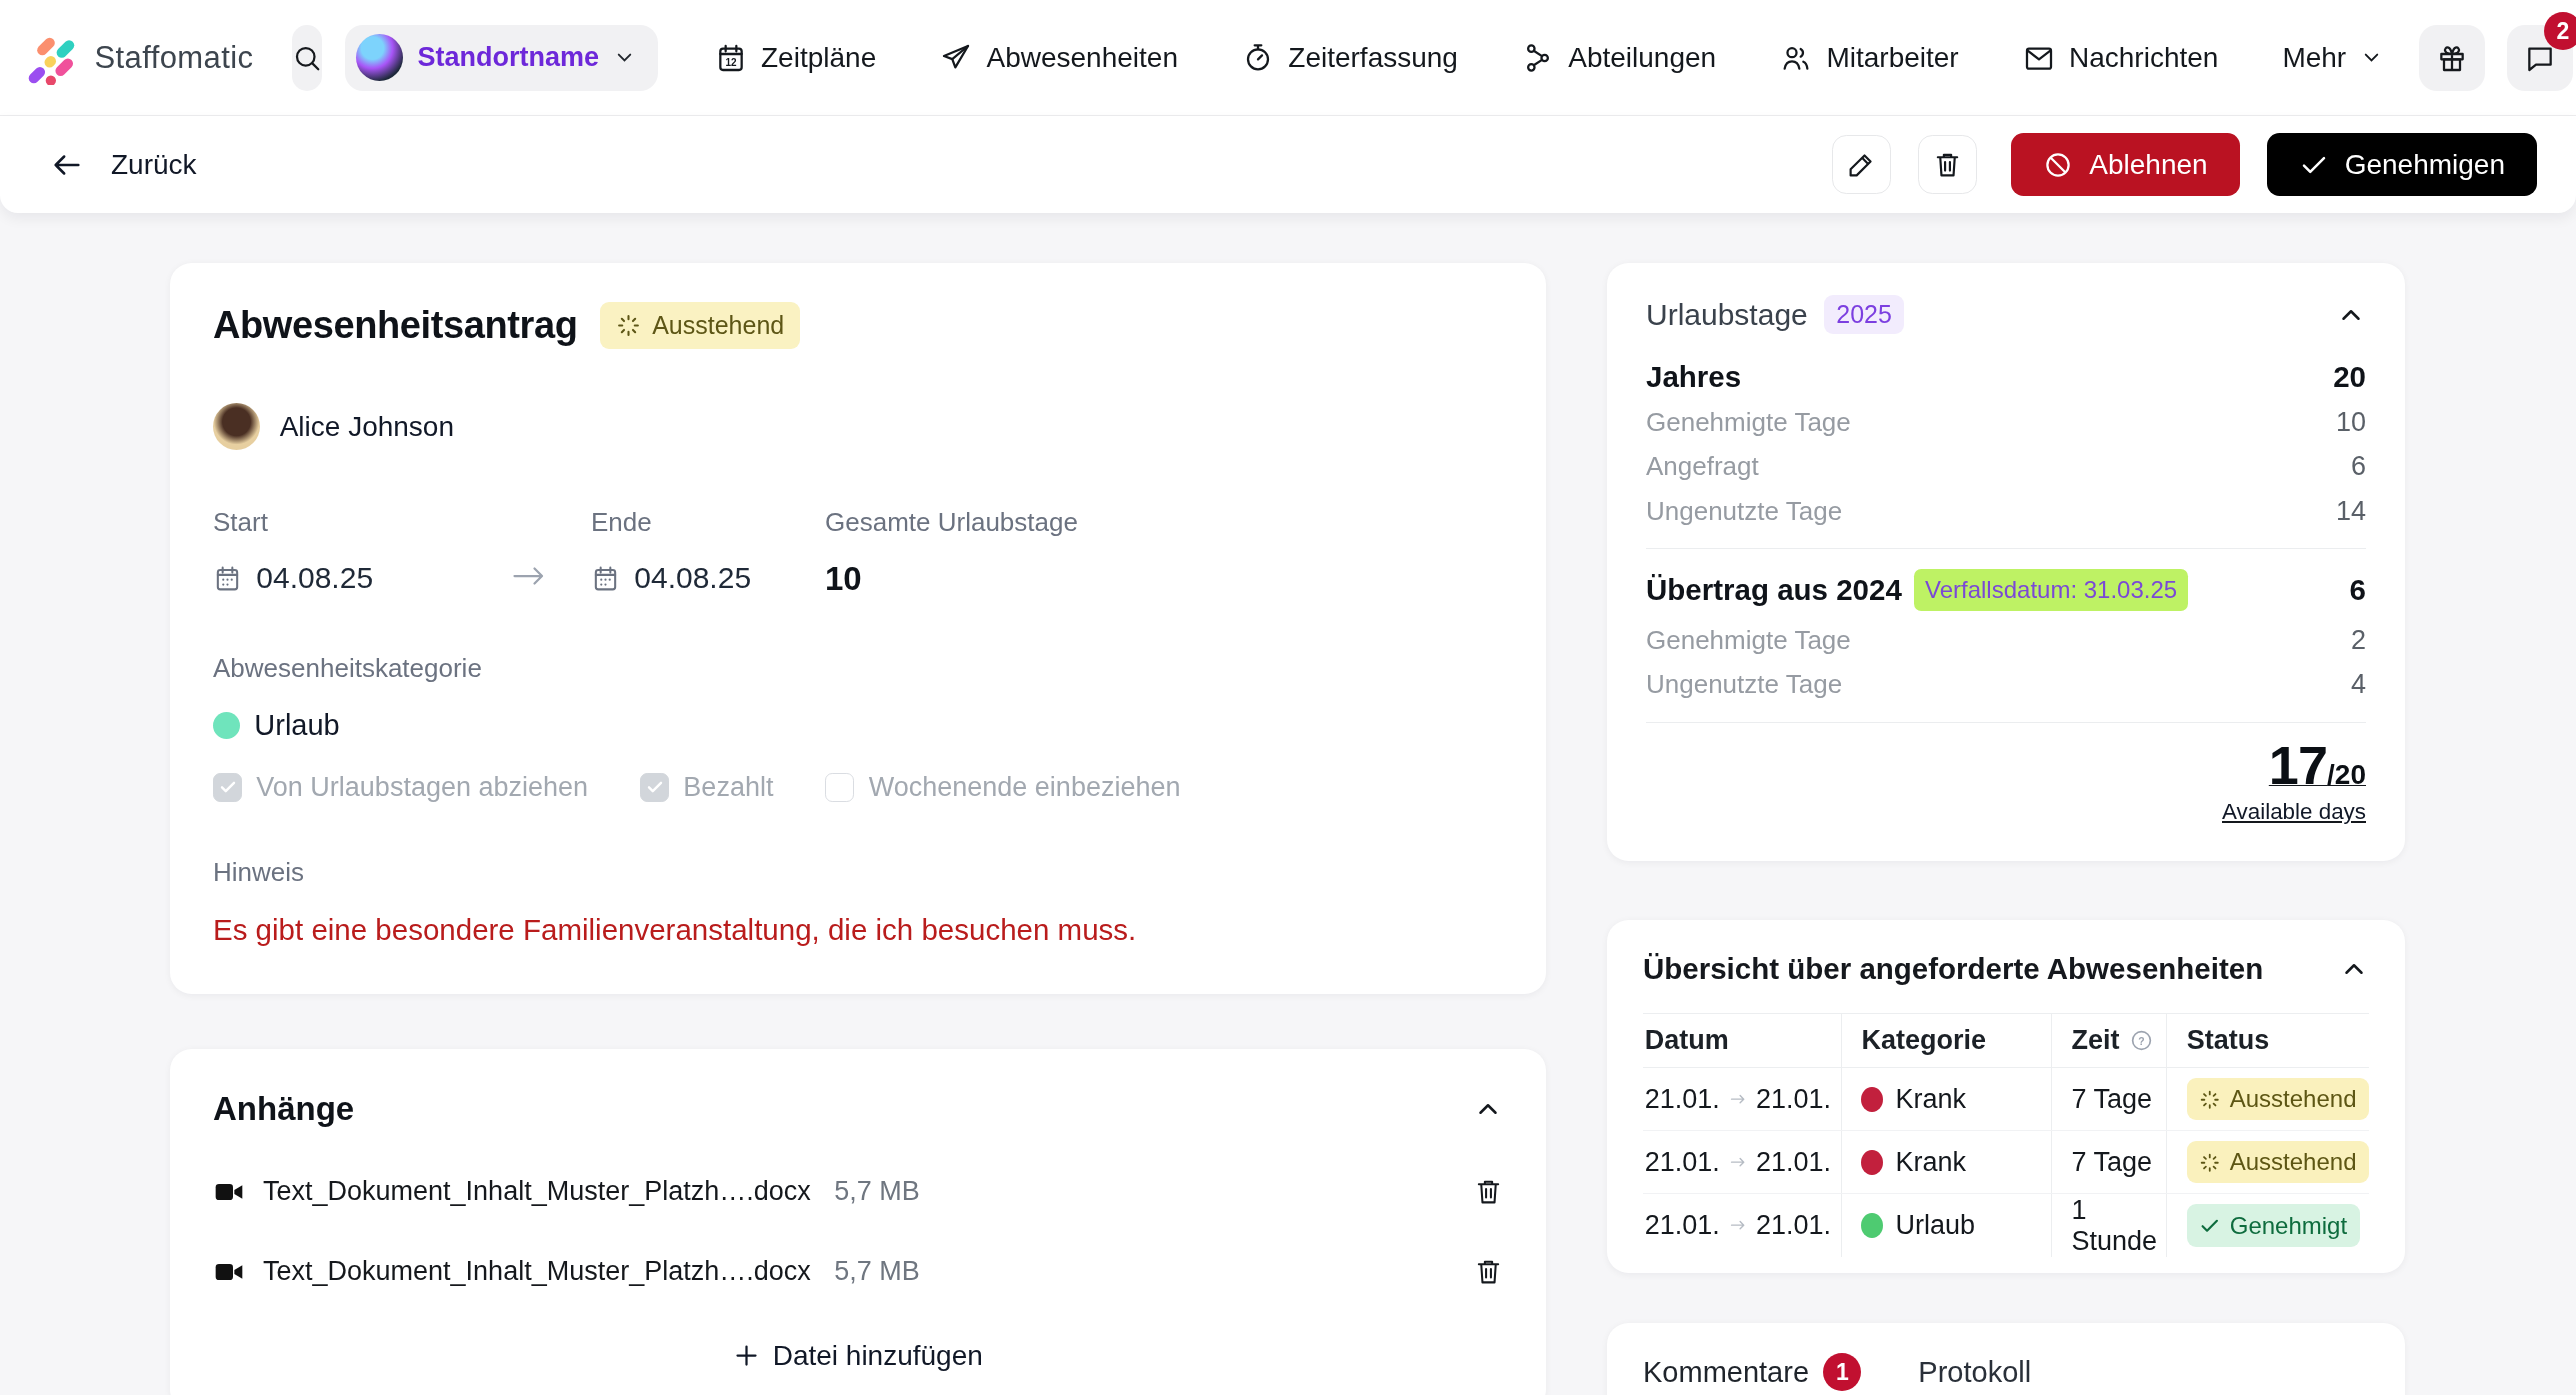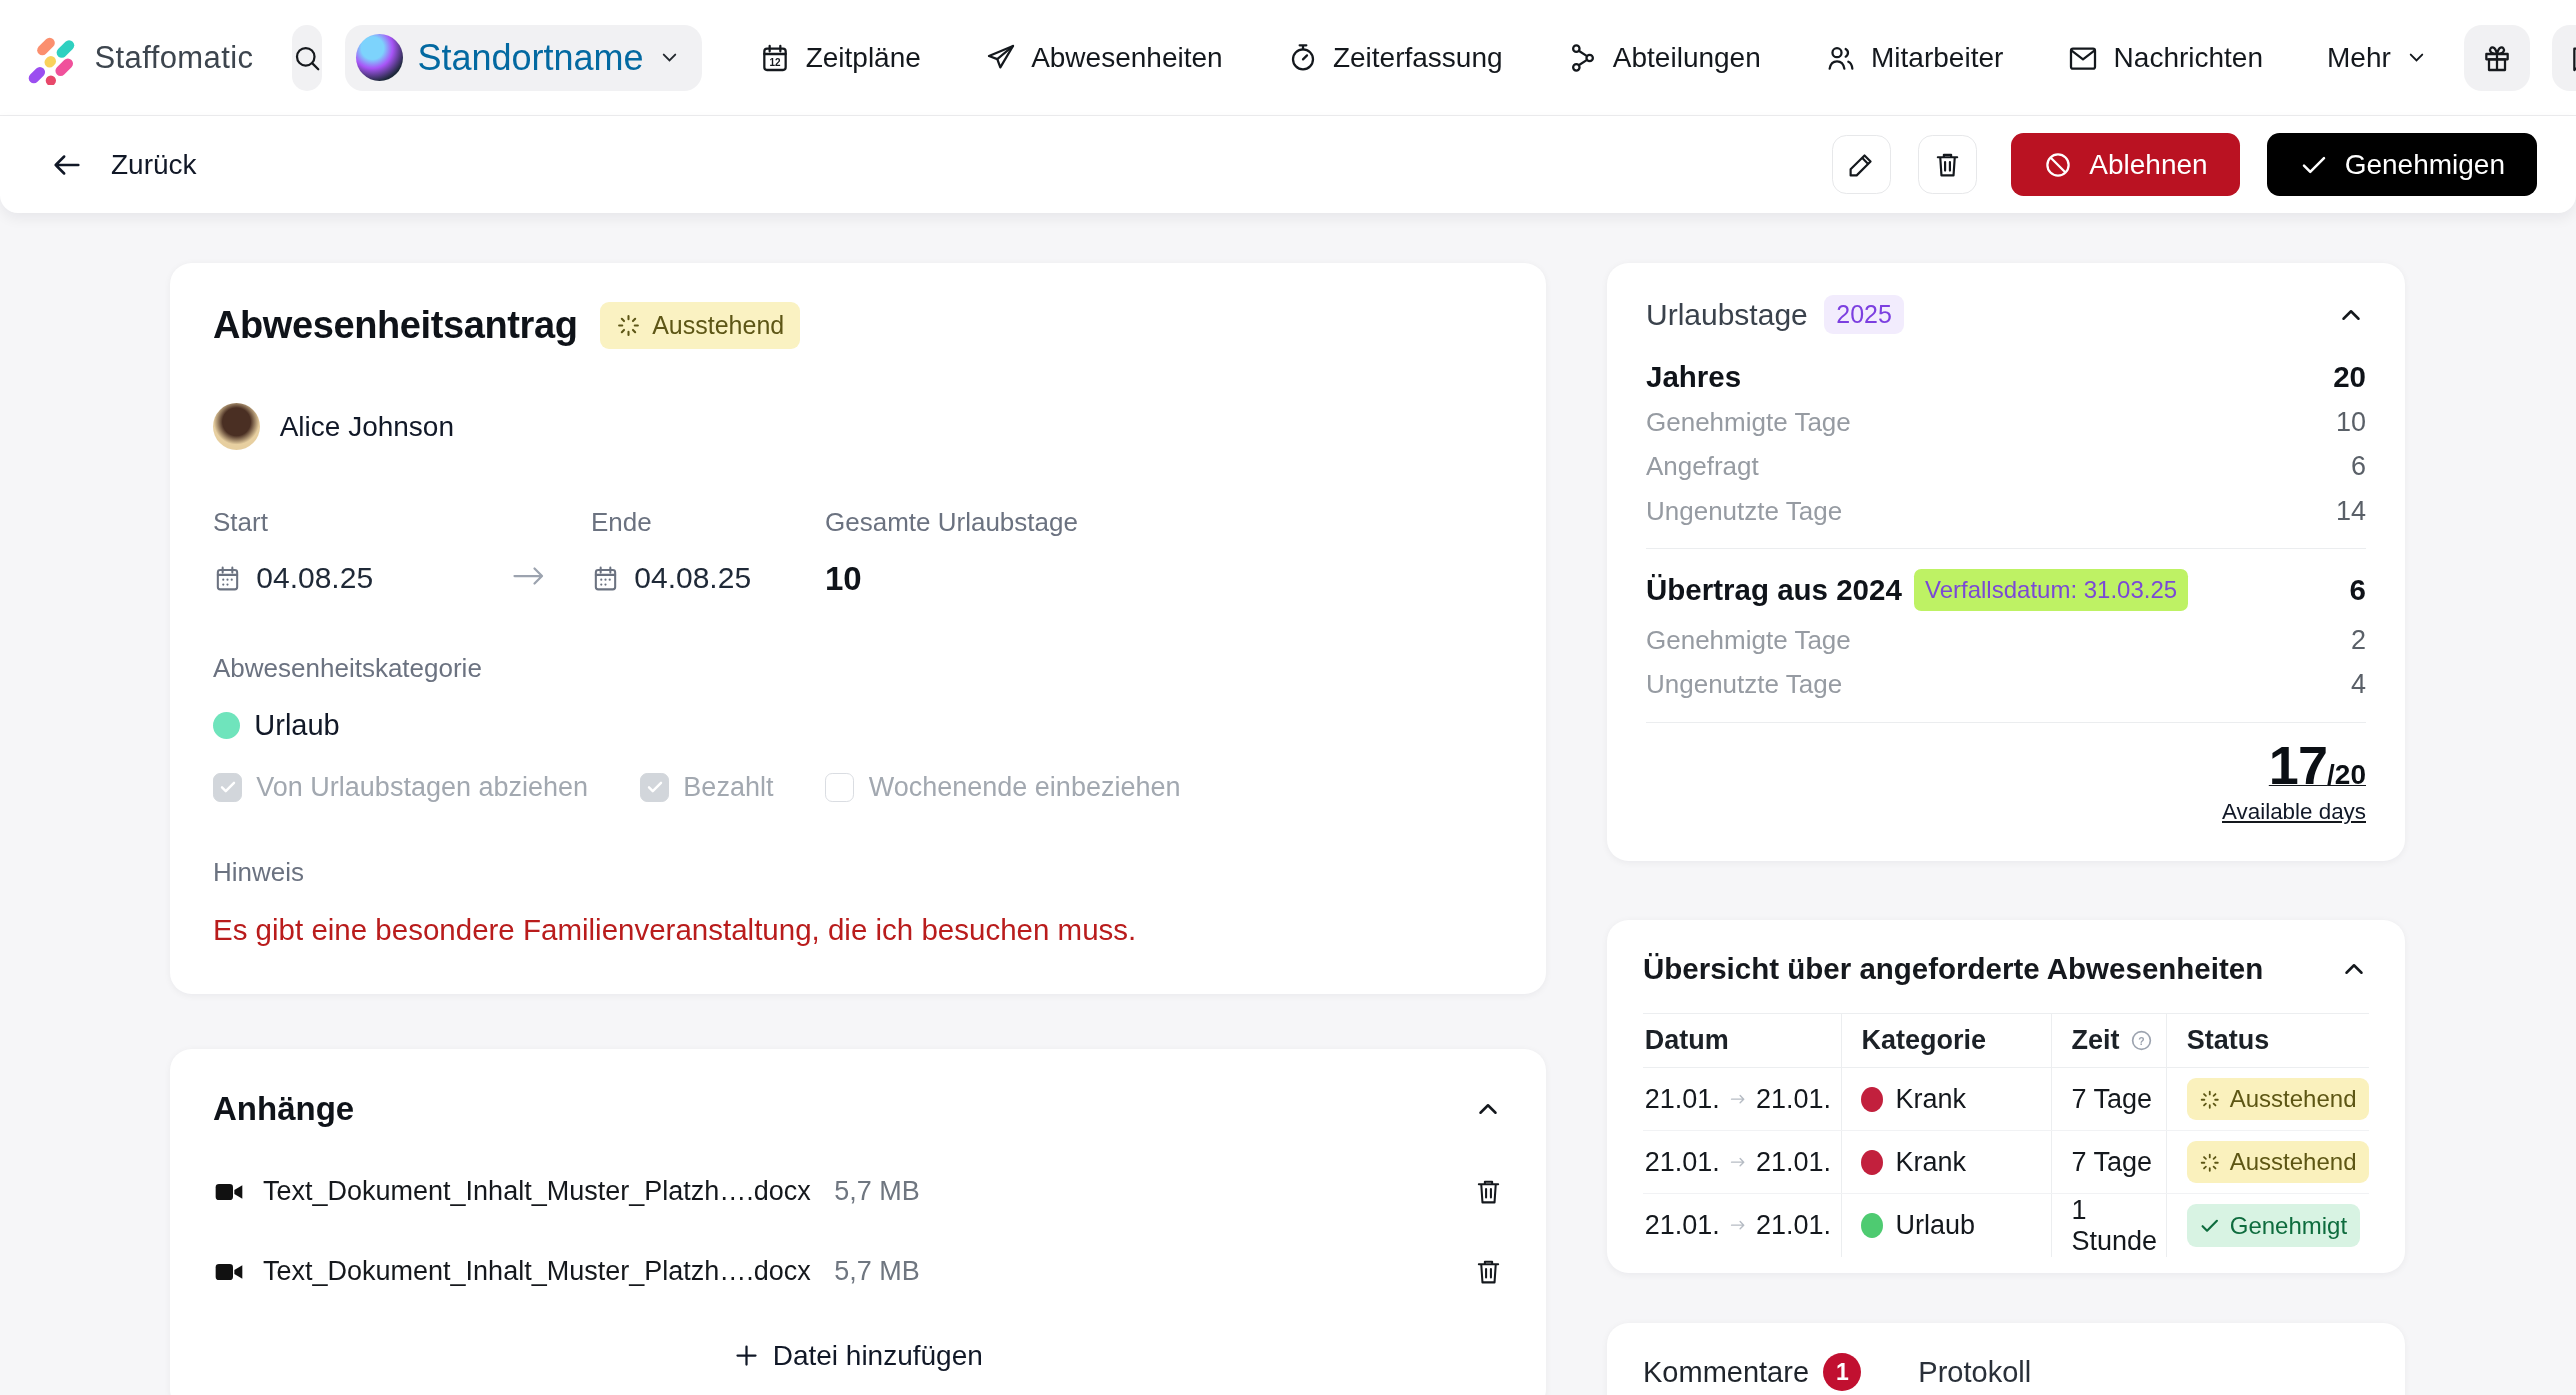--- a/index.html
+++ b/index.html
@@ -16,21 +16,21 @@
     height: 116px; background: #ffffff; border-bottom: 0.9px solid #ececee;
     display: flex; align-items: center; padding: 0 36px 0 27px; text-align: center;
   }
   .brand { display: flex; align-items: center; gap: 12.5px; margin-right: 39px; }
   .brand-name { font-size: 31px; font-weight: 500; color: #3d454e; letter-spacing: 0.4px; }
   .pill { background: #f1f1f3; border-radius: 18px; display: flex; align-items: center; justify-content: center; cursor: pointer; }
   .search-pill { width: 68px; height: 66px; margin-right: 23px; }
   .loc-pill { height: 66px; padding: 0 21.5px 0 10.7px; gap: 14.3px; margin-right: 57px; }
   .loc-avatar { width: 47px; height: 47px; border-radius: 50%;
     background: radial-gradient(circle at 35% 30%, #7dd3fc 0 25%, #a855f7 45%, #1e293b 75%); }
-  .loc-label { font-size: 36px; font-weight: 400; color: #0369a1; }
+  .loc-label { font-size: 27px; font-weight: 700; color: #6d28d9; }
   .nav-menu { display: flex; align-items: center; gap: 64px; margin-right: auto; }
   .nav-item { display: flex; align-items: center; gap: 14.3px; font-size: 28px; color: #14181d; cursor: pointer; white-space: nowrap; }
   .nav-right { display: flex; align-items: center; gap: 21.5px; margin-left: 36px; }
   .sq-pill { width: 66px; height: 66px; position: relative; }
   .chat-badge { position: absolute; top: -12.5px; right: -9px; min-width: 38px; height: 38px; border-radius: 19px;
     background: #c11030; color: #fff; font-size: 23px; font-weight: 700;
     display: flex; align-items: center; justify-content: center; }
 
   
   .toolbar {

